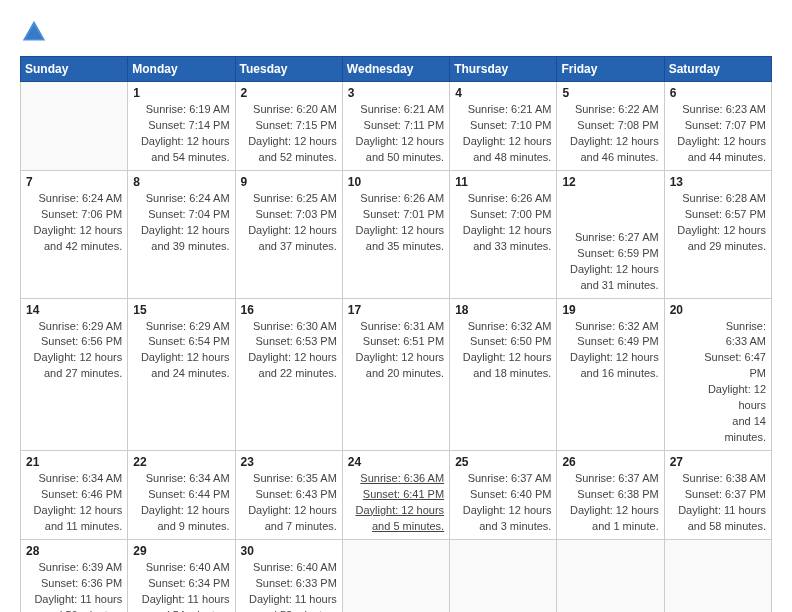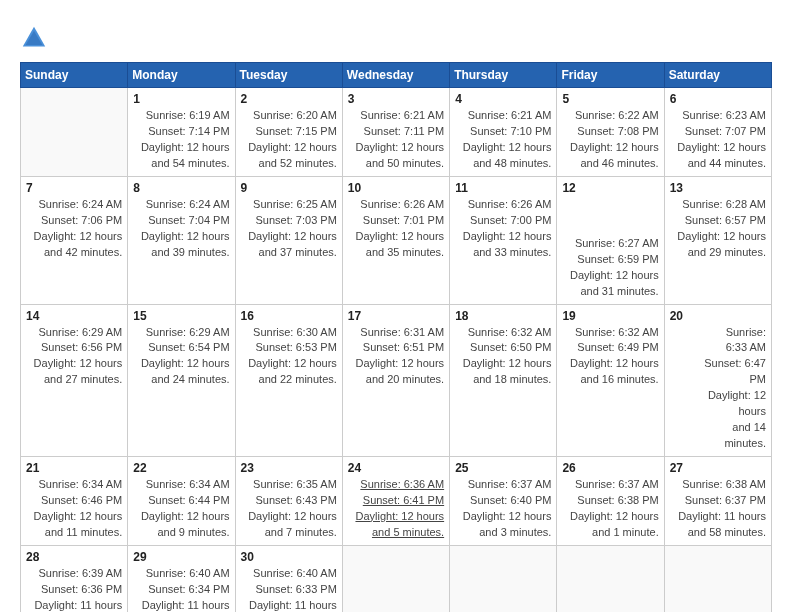--- a/index.html
+++ b/index.html
@@ -6,21 +6,21 @@
     body {
       font-family: Arial, sans-serif;
       background: #fff;
       width: 792px;
       height: 612px;
       overflow: hidden;
     }
     .page {
       width: 792px;
       height: 612px;
-      padding: 24px 20px 10px 20px;
+      padding: 18px 20px 10px 20px;
       display: flex;
       flex-direction: column;
     }
     .header {
       display: flex;
       justify-content: space-between;
       align-items: flex-start;
       margin-bottom: 10px;
     }
     .logo {

